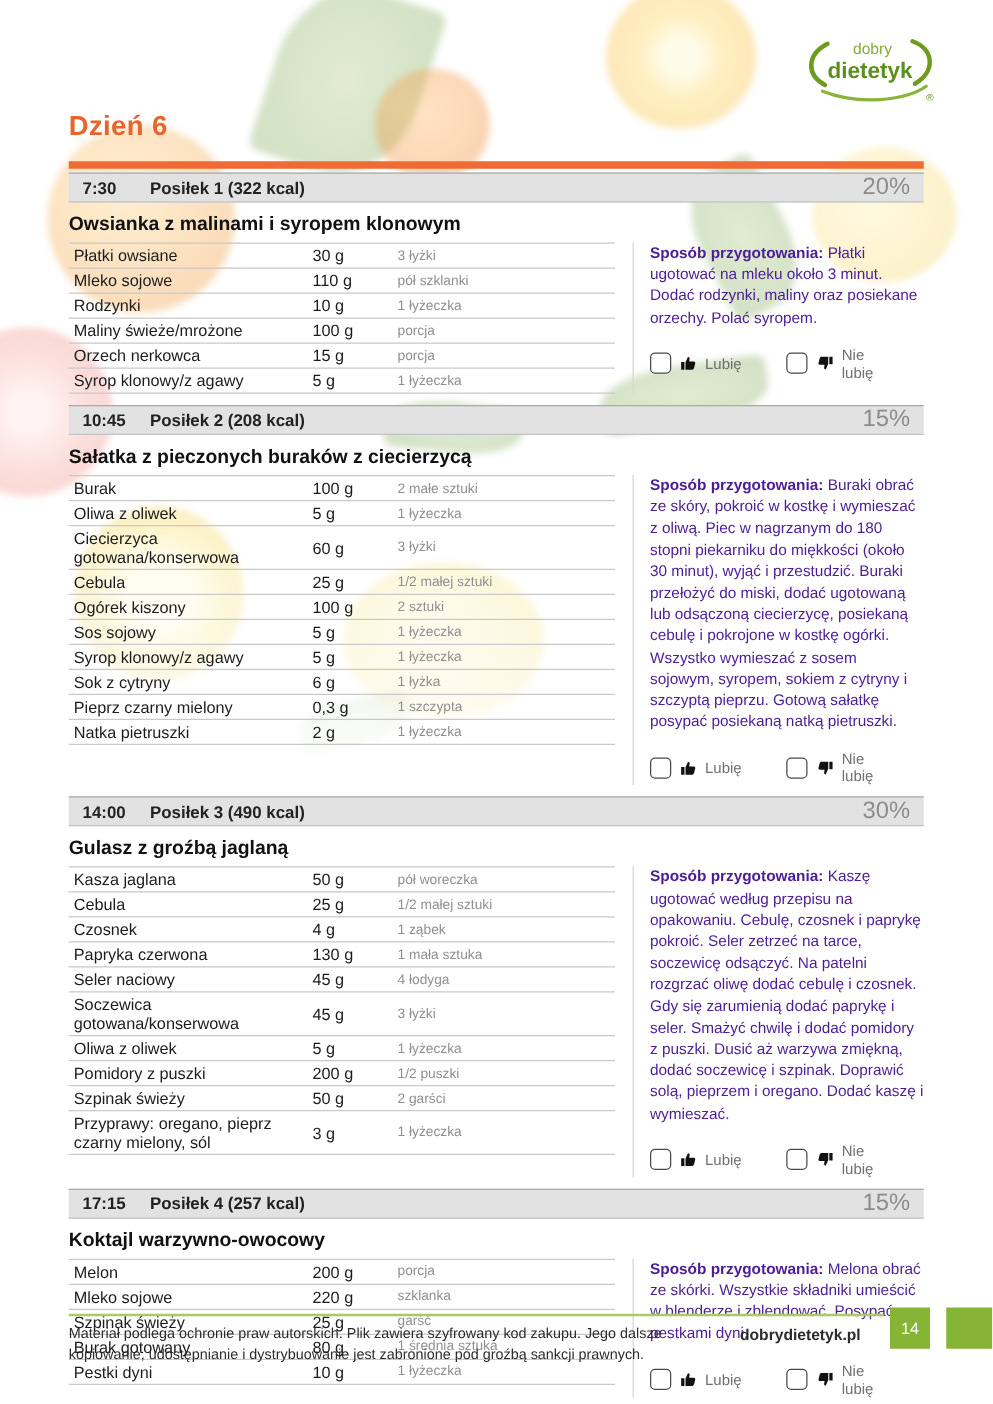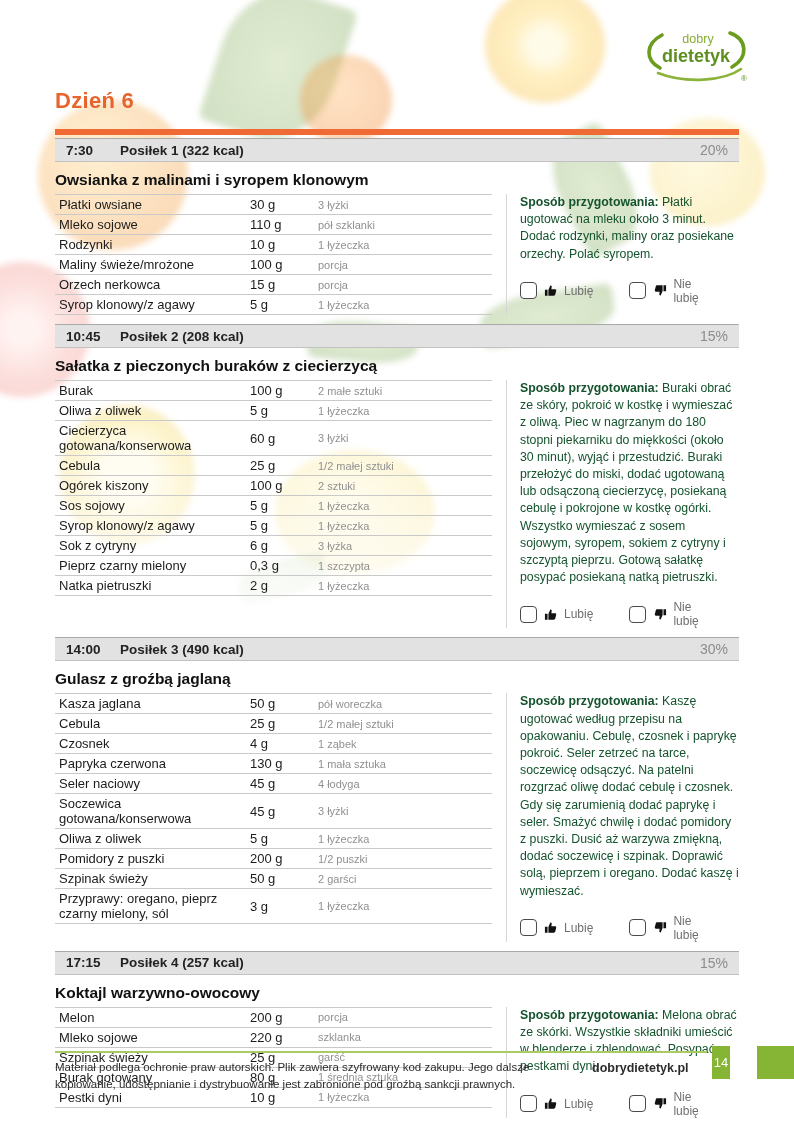--- a/index.html
+++ b/index.html
@@ -42,55 +42,55 @@
   .orange-bar { height:6px; background:#ef6a34; margin-bottom:3px; }
 
   .meal { margin-bottom:2px; }
   .meal-bar {
     display:flex; align-items:center; height:24px; padding:0 11px;
     background:#e2e2e2; border-top:1px solid #a9a9a9; border-bottom:1px solid #c2c2c2;
     font-size:13.5px; font-weight:700; color:#222;
   }
   .meal-time { width:54px; }
   .meal-title { flex:1; }
-  .meal-percent { font-weight:400; color:#8c8c8c; font-size:14px; }
+  .meal-percent { font-weight:400; color:#8c8c8c; font-size:19px; }
 
   .recipe-title { font-size:15.5px; font-weight:700; color:#111; margin:9px 0 5px 0; }
 
   .meal-body { display:flex; align-items:stretch; margin-bottom:9px; }
   .ing-table { width:437px; flex:none; border-top:1px solid #c9c9c9; align-self:flex-start; }
   .ing-row {
     display:grid; grid-template-columns:183px 60px 1fr; column-gap:8px;
     align-items:center; border-bottom:1px solid #c9c9c9; padding:2px 0 2px 4px;
     min-height:19px;
   }
   .ing-name   { font-size:13px; line-height:15px; color:#1c1c1c; }
   .ing-amount { font-size:13px; color:#1c1c1c; }
   .ing-measure{ font-size:11px; color:#909090; }
 
   .prep-col { flex:1; margin-left:14px; border-left:1px solid #d6d6d6; padding-left:13px; }
-  .prep { font-size:12.3px; line-height:1.4; color:#14532d; }
+  .prep { font-size:12.3px; line-height:1.4; color:#4c1d95; }
   .prep b { font-weight:700; }
 
   .vote-row { display:flex; margin-top:14px; }
   .vote { display:flex; align-items:center; cursor:pointer; margin-right:36px; }
   .checkbox {
     width:17px; height:17px; border:1.5px solid #4a4a4a; border-radius:4px;
     background:#fff; display:inline-block; margin-right:7px; flex:none;
   }
   .thumb { width:14px; height:13px; margin-right:6px; flex:none; }
   .vote-label { font-size:12px; color:#6f6f6f; }
 
   
   .footer { position:absolute; left:0; right:0; top:1046px; height:40px; z-index:2; }
   .f-line  { position:absolute; left:55px; width:652px; top:5px; height:2px; background:#a9cb5f; }
   .f-text  { position:absolute; left:55px; top:13px; width:500px; font-size:11.5px; line-height:1.5; color:#2b2b2b; }
   .f-site  { position:absolute; left:592px; top:15px; font-size:12.5px; font-weight:700; color:#2b2b2b; }
   .f-box14 {
-    position:absolute; left:712px; top:0; width:18px; height:33px; background:#86b434;
+    position:absolute; left:712px; top:0; width:32px; height:33px; background:#86b434;
     color:#fff; font-size:13px; display:flex; align-items:center; justify-content:center;
   }
   .f-box2 { position:absolute; left:757px; top:0; width:37px; height:33px; background:#86b434; }
 </style>
 </head>
 <body>
 
 <div class="page">
 
   <div class="bg-decor">
@@ -235,21 +235,21 @@
 
   <div class="ing-row">
     <span class="ing-name">Syrop klonowy/z agawy</span>
     <span class="ing-amount">5 g</span>
     <span class="ing-measure">1 łyżeczka</span>
   </div>
 
   <div class="ing-row">
     <span class="ing-name">Sok z cytryny</span>
     <span class="ing-amount">6 g</span>
-    <span class="ing-measure">3 łyżka</span>
+    <span class="ing-measure">1 łyżka</span>
   </div>
 
   <div class="ing-row">
     <span class="ing-name">Pieprz czarny mielony</span>
     <span class="ing-amount">0,3 g</span>
     <span class="ing-measure">1 szczypta</span>
   </div>
 
   <div class="ing-row">
     <span class="ing-name">Natka pietruszki</span>

